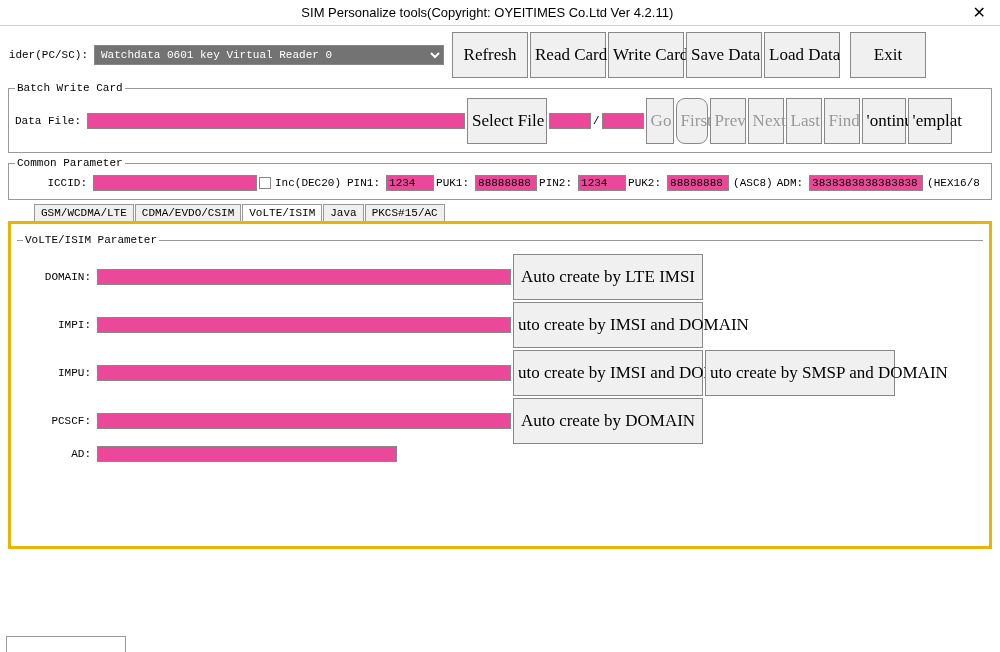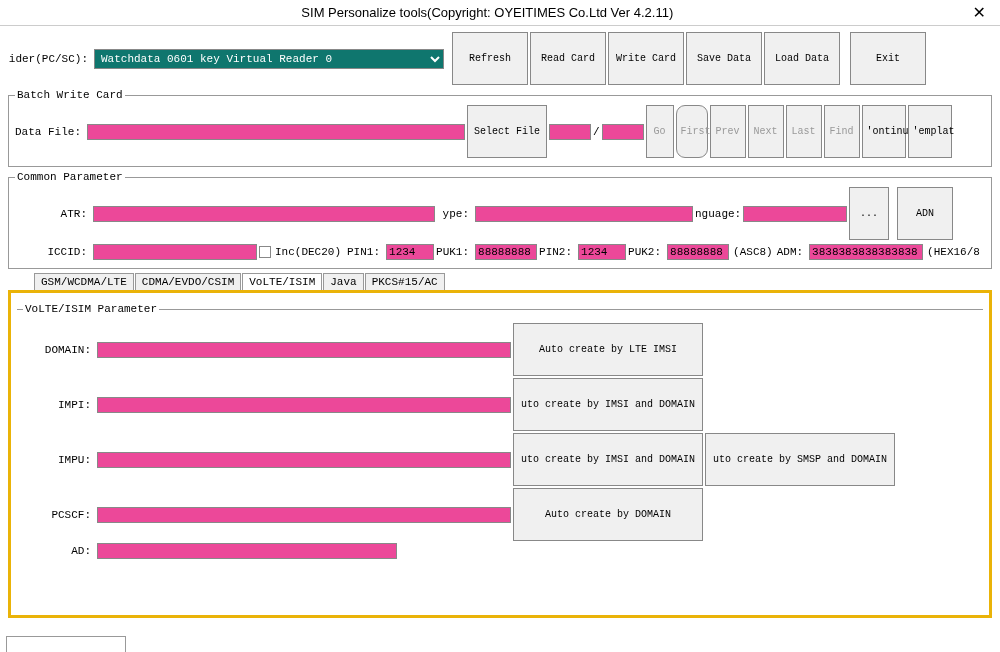--- a/index.html
+++ b/index.html
@@ -24,36 +24,36 @@
     text-align: center;
   }
   .titlebar .title { flex: 1; }
   .titlebar .close { font-size: 16px; cursor: pointer; padding: 0 6px; font-family: Arial;}
   .content { padding: 4px 8px; }
   .row { display: flex; align-items: center; margin: 2px 0; gap: 2px; }
   .label { text-align: right; padding-right: 4px; white-space: nowrap; font-family: "Courier New", monospace;}
   .btn {
     background: #f0f0f0;
     border: 1px solid #888;
-    font-family: Liberation Mono, monospace;
-    font-size: 10px;
-    padding: 20px 4px;
+    font-family: Liberation Serif, serif;
+    font-size: 17px;
+    padding: 12px 4px;
     cursor: pointer;
     white-space: nowrap;
   }
   .btn.disabled { color: #999; }
   select, input[type=text] {
     font-family: "Courier New", monospace;
     font-size: 11px;
     border: 1px solid #888;
     padding: 1px 2px;
     background: #ec4899;
   }
   .select-reader {
-    background: #0f766e;
+    background: #737373;
     color: #fff;
     width: 350px;
     height: 20px;
   }
   fieldset {
     border: 1px solid #999;
     margin: 4px 0;
     padding: 2px 6px 6px 6px;
   }
   legend { font-family: "Courier New", monospace; font-size: 11px; padding: 0 2px;}
@@ -126,30 +126,20 @@
       <button class="btn disabled" style="width:36px;">Next</button>
       <button class="btn disabled" style="width:36px;">Last</button>
       <button class="btn disabled" style="width:36px;">Find</button>
       <button class="btn" style="width:44px;">'ontinu</button>
       <button class="btn" style="width:44px;">'emplat</button>
     </div>
   </fieldset>
 
   <fieldset>
     <legend>Common Parameter</legend>
-    <div class="row">
-      <span class="label" style="width:76px;">ATR:</span>
-      <input type="text" class="gray" style="width: 342px;" value="">
-      <span class="label" style="width:36px;">ype:</span>
-      <input type="text" class="gray" style="width: 218px;" value="">
-      <span class="label" style="width:46px;">nguage:</span>
-      <input type="text" style="width: 104px;" value="">
-      <button class="btn" style="width:40px;">...</button>
-      <button class="btn" style="width:56px;margin-left:6px;">ADN</button>
-    </div>
     <div class="row" style="margin-top:4px;">
       <span class="label" style="width:76px;">ICCID:</span>
       <input type="text" style="width: 164px;" value="">
       <span class="chk"></span>
       <span class="label" style="padding-left:2px;">Inc(DEC20)</span>
       <span class="label">PIN1:</span>
       <input type="text" class="green" style="width: 48px;" value="1234">
       <span class="label">PUK1:</span>
       <input type="text" class="green" style="width: 62px;" value="88888888">
       <span class="label">PIN2:</span>

